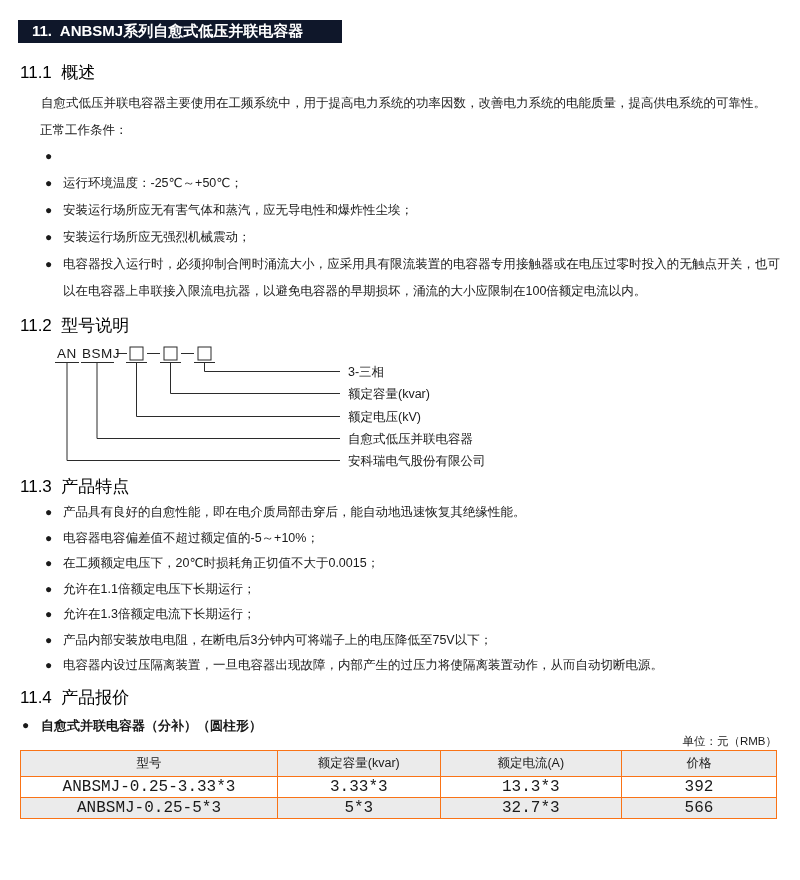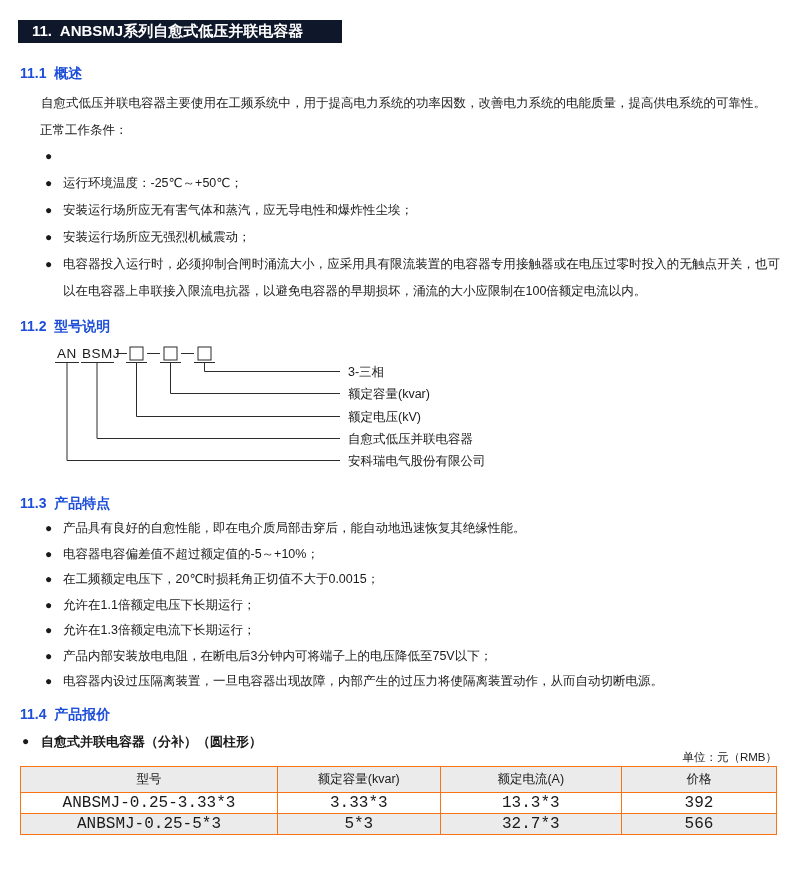--- a/index.html
+++ b/index.html
@@ -19,29 +19,29 @@
     color: #ffffff;
     font-size: 15px;
     font-weight: bold;
     line-height: 16px;
     padding: 3px 0 4px 14px;
     white-space: pre;
   }
 
   h2.sec {
     margin: 0 0 0 20px;
-    font-size: 14px;
-    font-weight: bold;
+    font-size: 17px;
+    font-weight: normal;
     line-height: 18px;
     white-space: pre;
-    color: #1d4ed8;
+    color: #000000;
   }
   #h-s1 { margin-top: 21px; }
   #h-s2 { margin-top: 12px; }
-  #h-s3 { margin-top: 16px; }
+  #h-s3 { margin-top: 0; }
   #h-s4 { margin-top: 10px; }
 
   p.intro {
     margin: 8px 20px 0 21px;
     font-size: 12.5px;
     line-height: 27px;
     text-indent: 20px;
     text-align: justify;
   }
   .cond {

